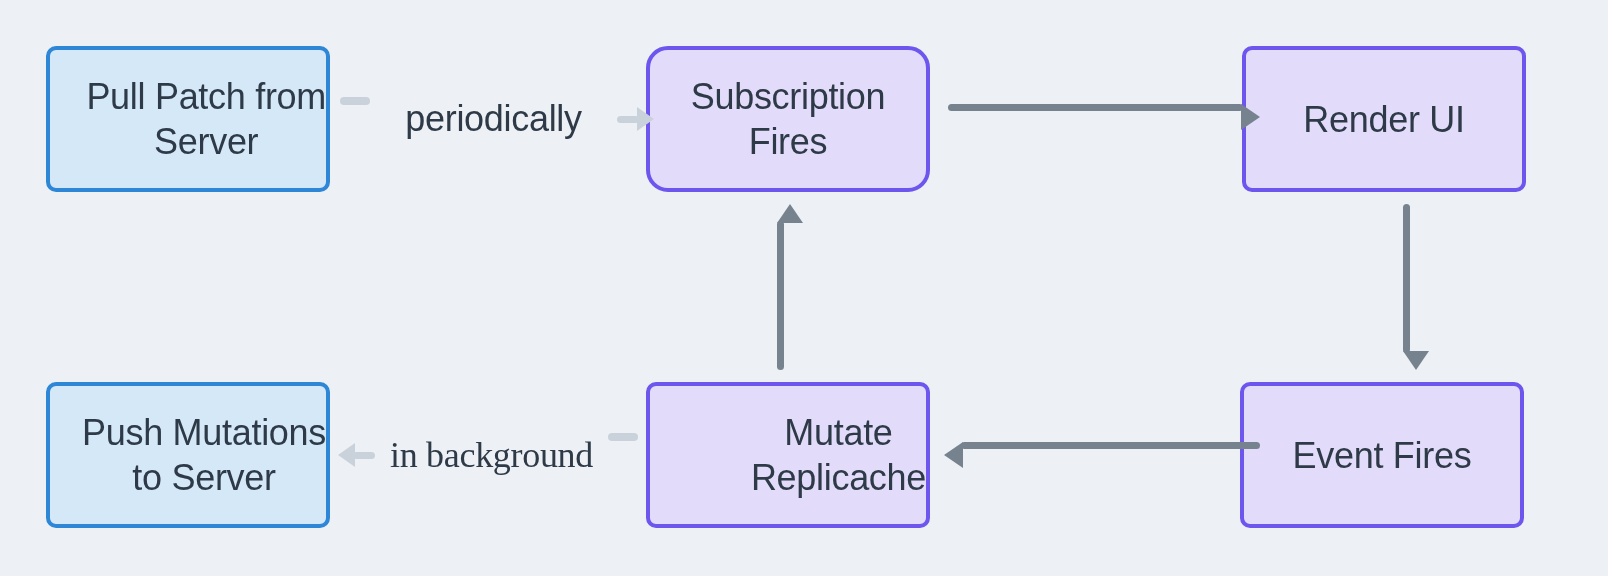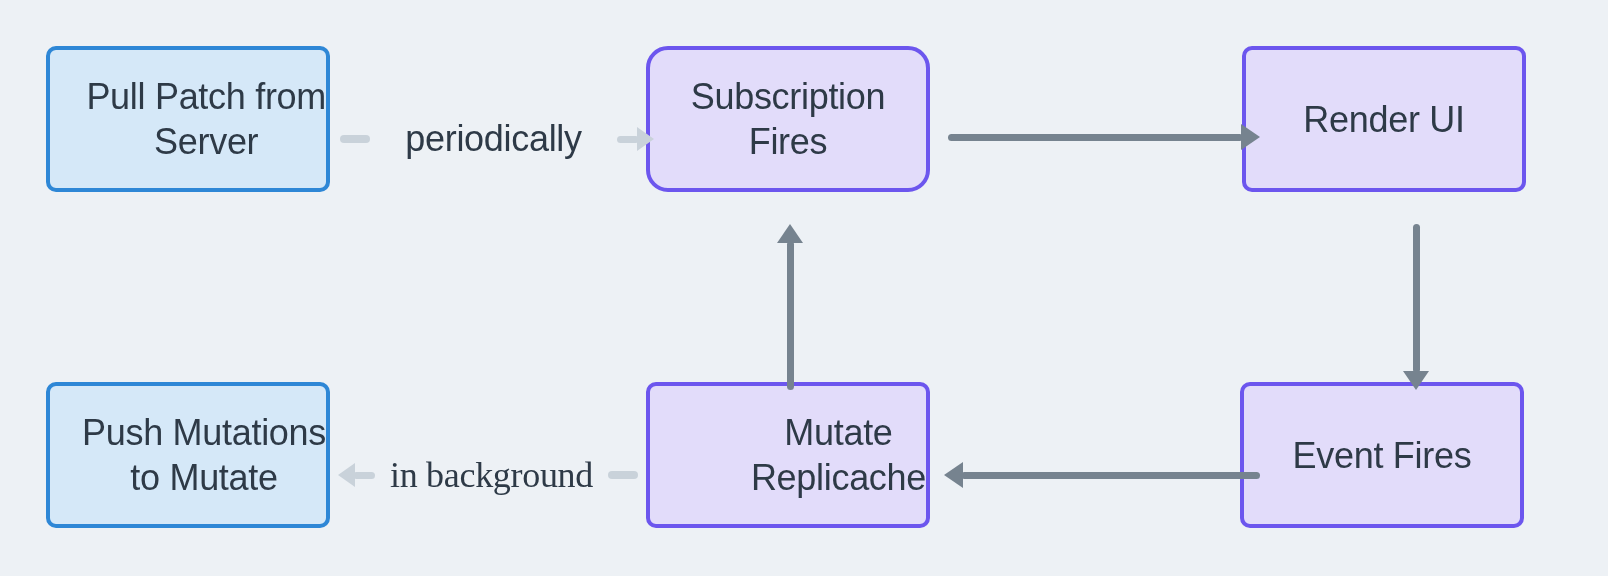--- a/index.html
+++ b/index.html
@@ -30,21 +30,21 @@
     letter-spacing:-0.3px;
   }
   .p-tl{left:46px;top:46px;}
   .p-tm{left:646px;top:46px;border-radius:22px;}
   .p-tr{left:1242px;top:46px;}
   .p-bl{left:46px;top:382px;}
   .p-bm{left:646px;top:382px;justify-content:flex-end;}
   .p-br{left:1240px;top:382px;}
 
   
-  .edge{position:absolute;display:flex;align-items:center;margin-top:20px;}
+  .edge{position:absolute;display:flex;}
   .edge.col{flex-direction:column;}
   .edge-label{font-size:36px;letter-spacing:-0.3px;line-height:44px;}
 
   .line-h{height:7px;border-radius:4px;background:var(--arrow-dark,#76838f);flex:1;}
   .line-v{width:7px;border-radius:4px;background:var(--arrow-dark,#76838f);flex:1;}
   .dash{width:30px;height:8px;border-radius:4px;background:var(--arrow-light,#c9d2da);}
   .mini-line{width:22px;height:7px;border-radius:4px;background:var(--arrow-light,#c9d2da);}
   .mini-arrow{display:flex;align-items:center;}
 
   .tri{width:0;height:0;}
@@ -74,21 +74,21 @@
   </div>
   <div class="node v-purple p-tm">
     <div class="node-label">Subscription
 Fires</div>
   </div>
   <div class="node v-purple p-tr">
     <div class="node-label">Render UI</div>
   </div>
   <div class="node v-blue p-bl">
     <div class="node-label">Push Mutations
-to Mutate</div>
+to Server</div>
   </div>
   <div class="node v-purple p-bm">
     <div class="node-label">Mutate
 Replicache</div>
   </div>
   <div class="node v-purple p-br">
     <div class="node-label">Event Fires</div>
   </div>
 
   <div class="edge edge-a">

